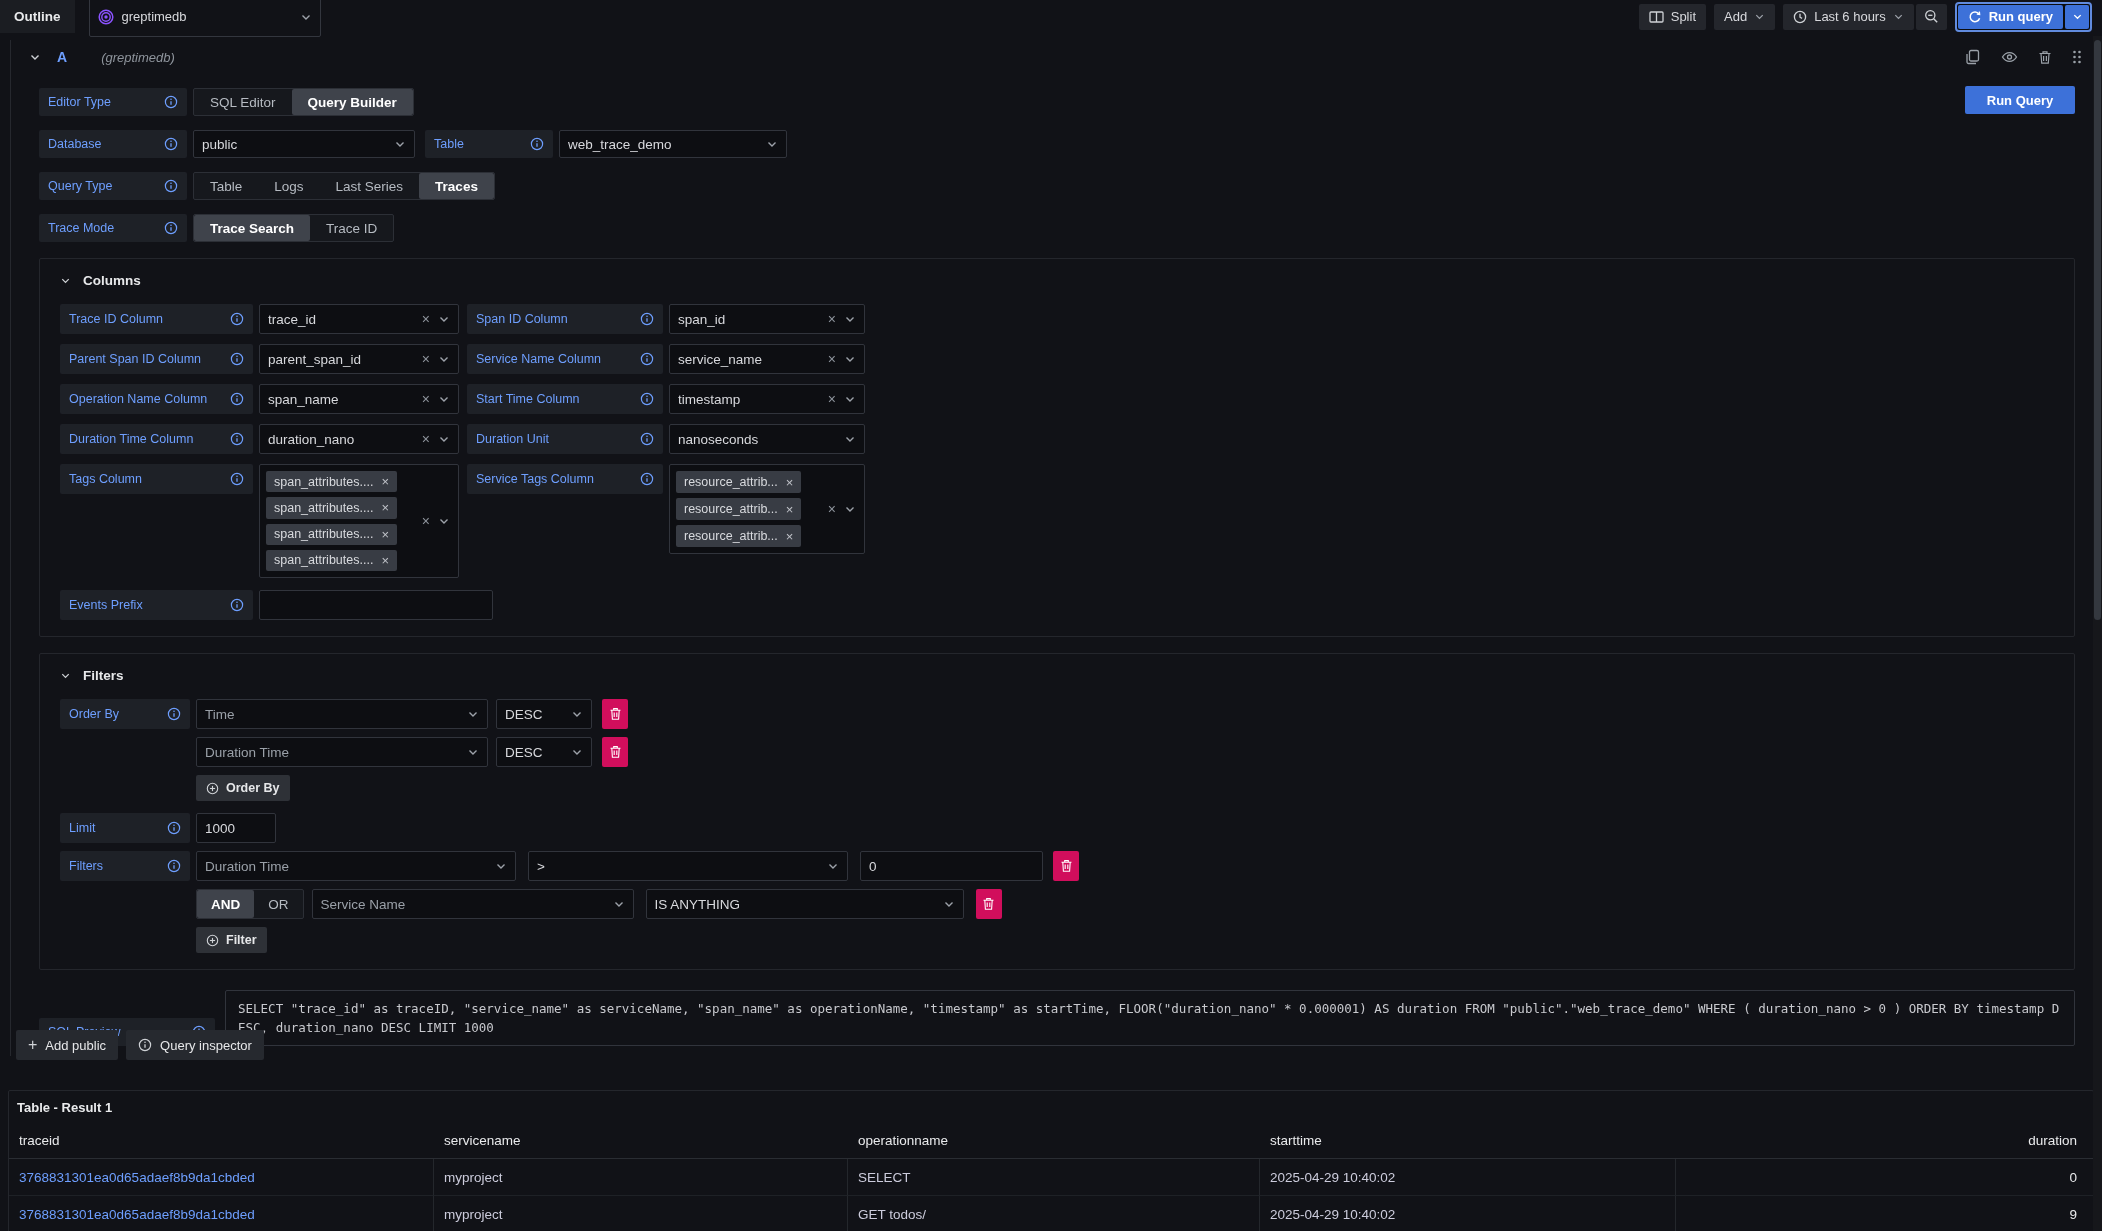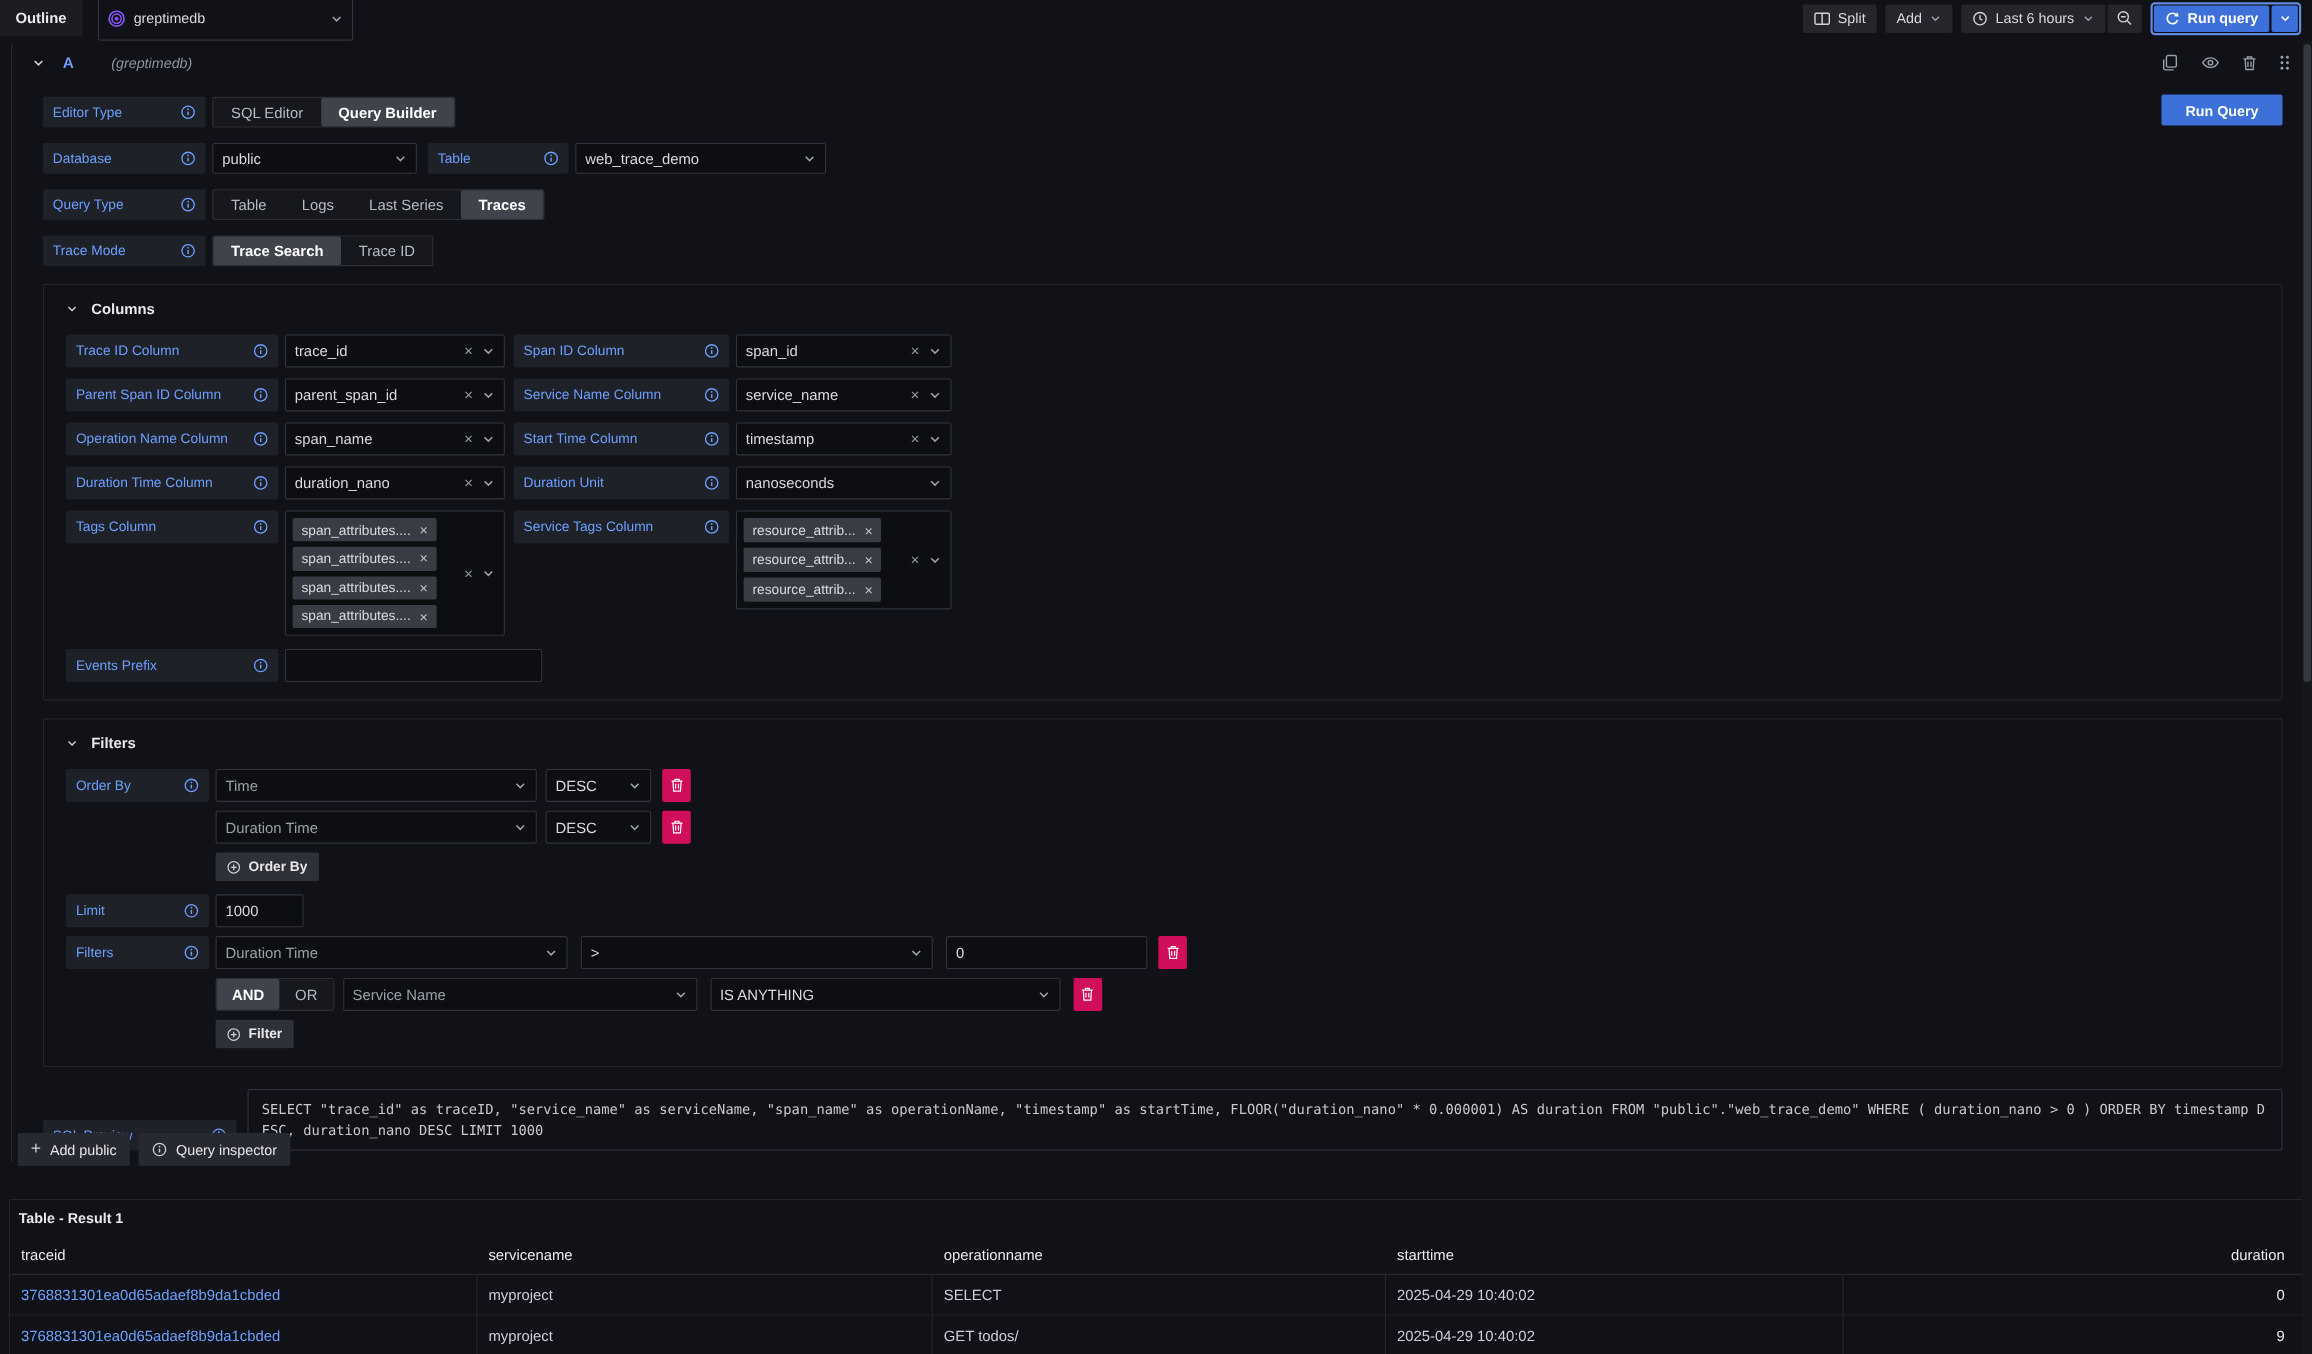--- a/index.html
+++ b/index.html
@@ -218,21 +218,21 @@
       <div class="frow">
         <div class="flabel w148">
           <span>Database</span>
           <svg width="14" height="14" viewBox="0 0 14 14">
               <circle cx="7" cy="7" r="5.6" fill="none" stroke="#6e9fff" stroke-width="1.2"></circle>
               <line x1="7" y1="6.3" x2="7" y2="9.8" stroke="#6e9fff" stroke-width="1.3"></line>
               <circle cx="7" cy="4.3" r="0.8" fill="#6e9fff"></circle>
             </svg>
         </div>
         <span class="gap6"></span>
-        <div class="select" style="width:186px">
+        <div class="select" style="width:222px">
           <span class="val">public</span>
           <svg class="caret" width="12" height="12" viewBox="0 0 12 12">
               <path d="M2.5 4.5l3.5 3.5 3.5-3.5" fill="none" stroke="#9da2aa" stroke-width="1.4"></path>
             </svg>
         </div>
         <span class="gap10"></span>
         <div class="flabel w128">
           <span>Table</span>
           <svg width="14" height="14" viewBox="0 0 14 14">
               <circle cx="7" cy="7" r="5.6" fill="none" stroke="#6e9fff" stroke-width="1.2"></circle>

